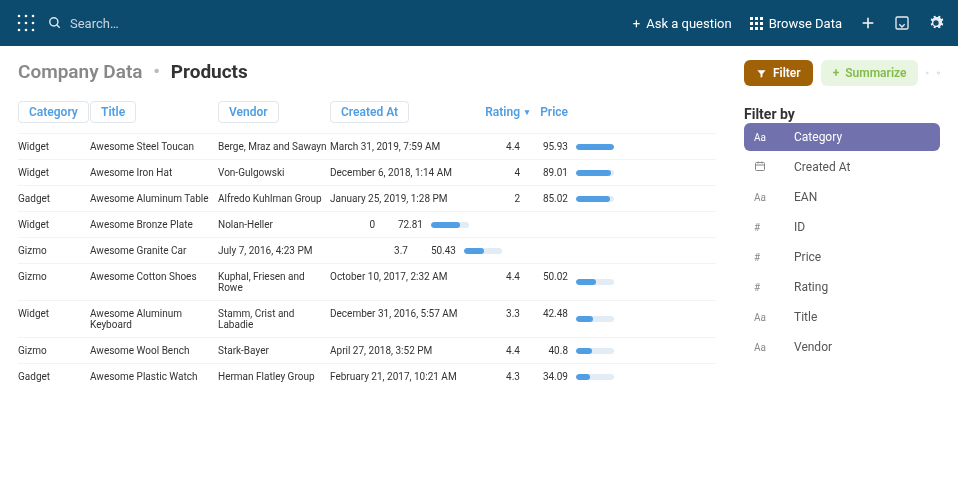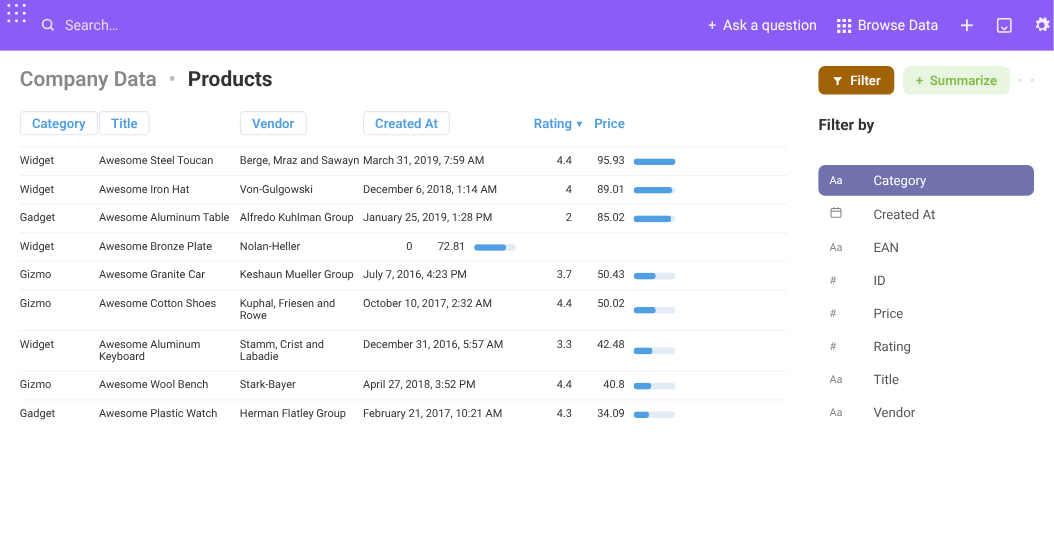--- a/index.html
+++ b/index.html
@@ -1,17 +1,17 @@
 <!DOCTYPE html>
 <html><head>
 <meta charset="utf-8">
 <style>
 *{box-sizing:border-box;margin:0;padding:0;font-family:-apple-system,BlinkMacSystemFont,"Segoe UI",Roboto,sans-serif}
 body{background:#fff;width:958px;height:500px;overflow:hidden}
-.topbar{height:46px;background:#8b5cf6;display:flex;padding:0 3px;color:#fff}
+.topbar{height:46px;background:#0c4a6e;display:flex;align-items:center;padding:0 14px;color:#fff}
 .logo{width:24px;height:24px;display:flex;align-items:center;justify-content:center;margin-right:10px}
 .search-wrap{flex:1;display:flex;align-items:center;gap:8px;opacity:.85}
 .search-input{background:transparent;border:none;color:#fff;outline:none;font-size:13px;width:300px}
 .search-input::placeholder{color:#fff;opacity:.9}
 .tb-actions{display:flex;align-items:center;gap:18px;font-size:13px}
 .tb-link{display:flex;align-items:center;gap:6px;cursor:pointer}
 .tb-icon{cursor:pointer;opacity:.9}
 .content{display:flex;height:411px}
 .main{flex:1;padding:14px 18px 10px 18px;overflow:hidden;display:flex;flex-direction:column}
 .crumb{font-size:19px;font-weight:600;color:#444;margin-bottom:14px}
@@ -31,21 +31,21 @@
 .c-price{width:48px;text-align:right}
 .c-bar{width:50px;padding-left:8px;display:flex;align-items:center}
 .bar-bg{width:38px;height:6px;background:#e3ecf5;border-radius:3px;overflow:hidden}
 .bar-fg{height:100%;background:#509ee3;border-radius:3px}
 .side{width:224px;padding:14px 18px 10px 10px}
 .side-top{display:flex;align-items:center;gap:8px;margin-bottom:20px;justify-content:flex-end}
 .btn{border-radius:6px;padding:6px 12px;font-size:12px;font-weight:600;display:inline-flex;align-items:center;gap:6px;cursor:pointer;border:none}
 .btn-filter{background:#a16207;color:#fff}
 .btn-sum{background:#e8f5e1;color:#84bb4c}
 .ic-btn{cursor:pointer;color:#777}
-.fb-title{font-size:14px;font-weight:700;color:#333;margin-bottom:28px}
+.fb-title{font-size:14px;font-weight:700;color:#333;margin-bottom:1px}
 .fb-item{display:flex;align-items:center;gap:26px;padding:7px 10px;border-radius:6px;font-size:12px;cursor:pointer;margin-bottom:2px;color:#555}
 .fb-item.active{background:#7172ad;color:#fff}
 .fb-icon{width:14px;opacity:.7;font-size:10px}
 .fb-item.active .fb-icon{opacity:1}
 .chev-down{font-size:9px;color:#509ee3}
 </style>
 </head>
 <body>
 
 <div class="topbar">
@@ -187,21 +187,20 @@
             <div class="c-price">72.81</div>
             <div class="c-bar">
               <div class="bar-bg">
                 <div class="bar-fg" style="width:76%"></div>
               </div>
             </div>
           </div>
           <div class="row">
             <div class="c-cat">Gizmo</div>
             <div class="c-title">Awesome Granite Car</div>
-            <div class="c-vendor">Keshaun Mueller Group</div>
             <div class="c-created">July 7, 2016, 4:23 PM</div>
             <div class="c-rating">3.7</div>
             <div class="c-price">50.43</div>
             <div class="c-bar">
               <div class="bar-bg">
                 <div class="bar-fg" style="width:53%"></div>
               </div>
             </div>
           </div>
           <div class="row">

